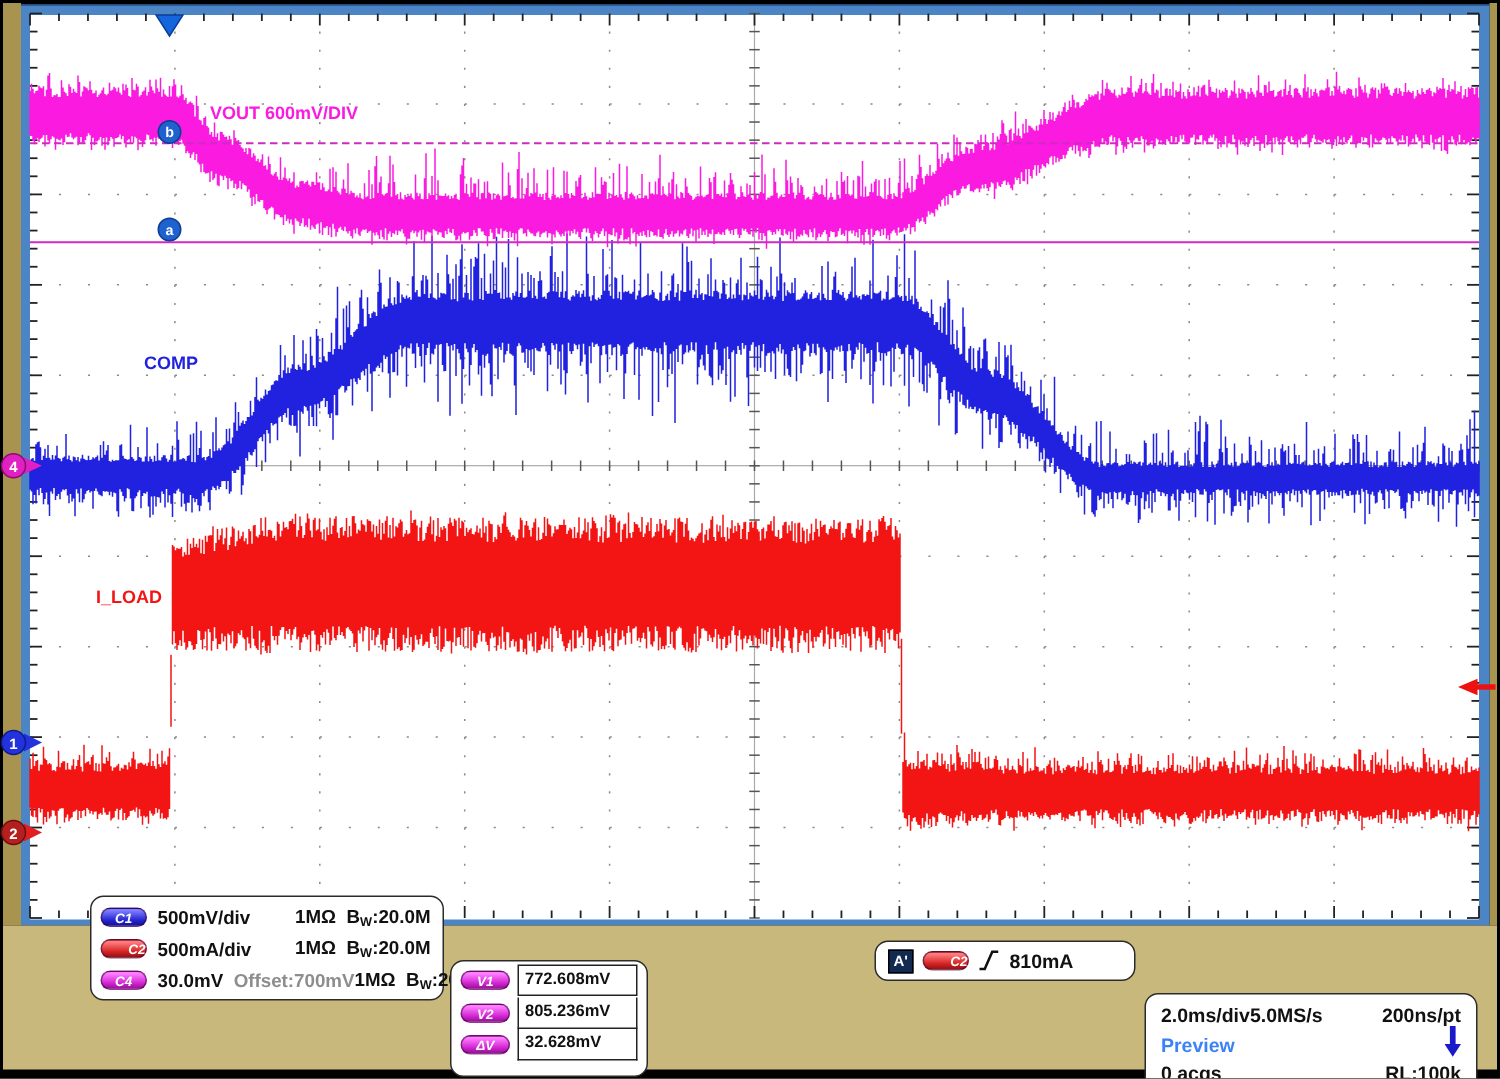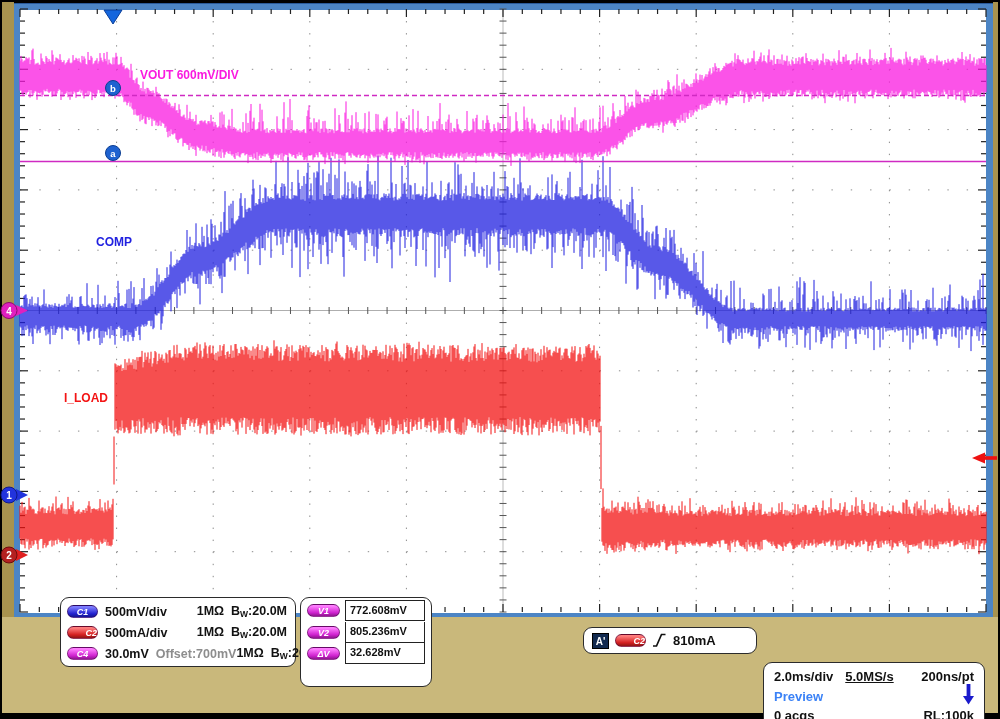--- a/index.html
+++ b/index.html
@@ -23,34 +23,34 @@
   .vrow{display:flex;align-items:center;height:21px;white-space:nowrap;}
   .vrow .scale{font-size:12.5px;font-weight:bold;margin-left:7px;}
   .vrow .offset{font-size:12.5px;font-weight:bold;color:#8d8d8d;margin-left:7px;}
   .vrow .rgt{margin-left:auto;font-size:12.5px;font-weight:bold;white-space:nowrap;}
   .bwsub{font-size:8.5px;font-weight:bold;vertical-align:-2px;}
   .pill{display:inline-block;min-width:31px;height:13px;border-radius:7px;border:1px solid rgba(60,0,60,.55);
         color:#fff;font-size:9px;font-weight:bold;font-style:italic;text-align:center;line-height:13px;}
   .pill-c1{background:linear-gradient(#7d7dff 10%,#2222cf 70%,#15158f);}
   .pill-c2{background:linear-gradient(#ff7d7d 10%,#d42020 70%,#8f1515);text-align:right;}
   .pill-c4,.pill-meas{background:linear-gradient(#ff7dff 10%,#cf22cf 70%,#8f158f);}
-  #panel-meas{left:300px;top:597px;width:132px;height:90px;padding:2px 6px;}
+  #panel-meas{left:300px;top:640px;width:132px;height:78px;padding:2px 6px;}
   .mrow{display:flex;align-items:center;height:21.5px;}
   .mrow .pill{min-width:33px;}
   .mbox{margin-left:5px;width:82px;height:21px;border:1.4px solid #222;background:#fff;
         font-size:11px;font-weight:bold;line-height:19px;padding-left:4px;}
   .mrow:nth-child(2) .mbox{border-top:none;}
   .mrow:nth-child(3) .mbox{border-top:none;}
   #panel-trigger{left:583px;top:627px;width:174px;height:27px;display:flex;align-items:center;padding:0 8px;gap:6px;}
   .aux-badge{display:inline-block;width:17px;height:16px;background:#122a50;border:1px solid #000;
              color:#fff;font-size:10px;font-weight:bold;text-align:center;line-height:15px;}
   #panel-trigger .level{font-size:13px;font-weight:bold;}
   #panel-horizontal{left:763px;top:662px;width:222px;height:86px;padding:4px 10px;}
   .hrow{display:flex;align-items:center;height:19.5px;font-size:13px;font-weight:bold;white-space:nowrap;}
-  .hrow .mid{margin-left:12px;text-decoration:underline;}
+  .hrow .mid{}
   .hrow .rgt{margin-left:auto;}
   .preview{color:#3b82f6;}
 </style>
 </head>
 <body>
 
 <div id="root">
   <div id="margin-left"></div>
   <div id="margin-right"></div>
   <div id="bezel">

